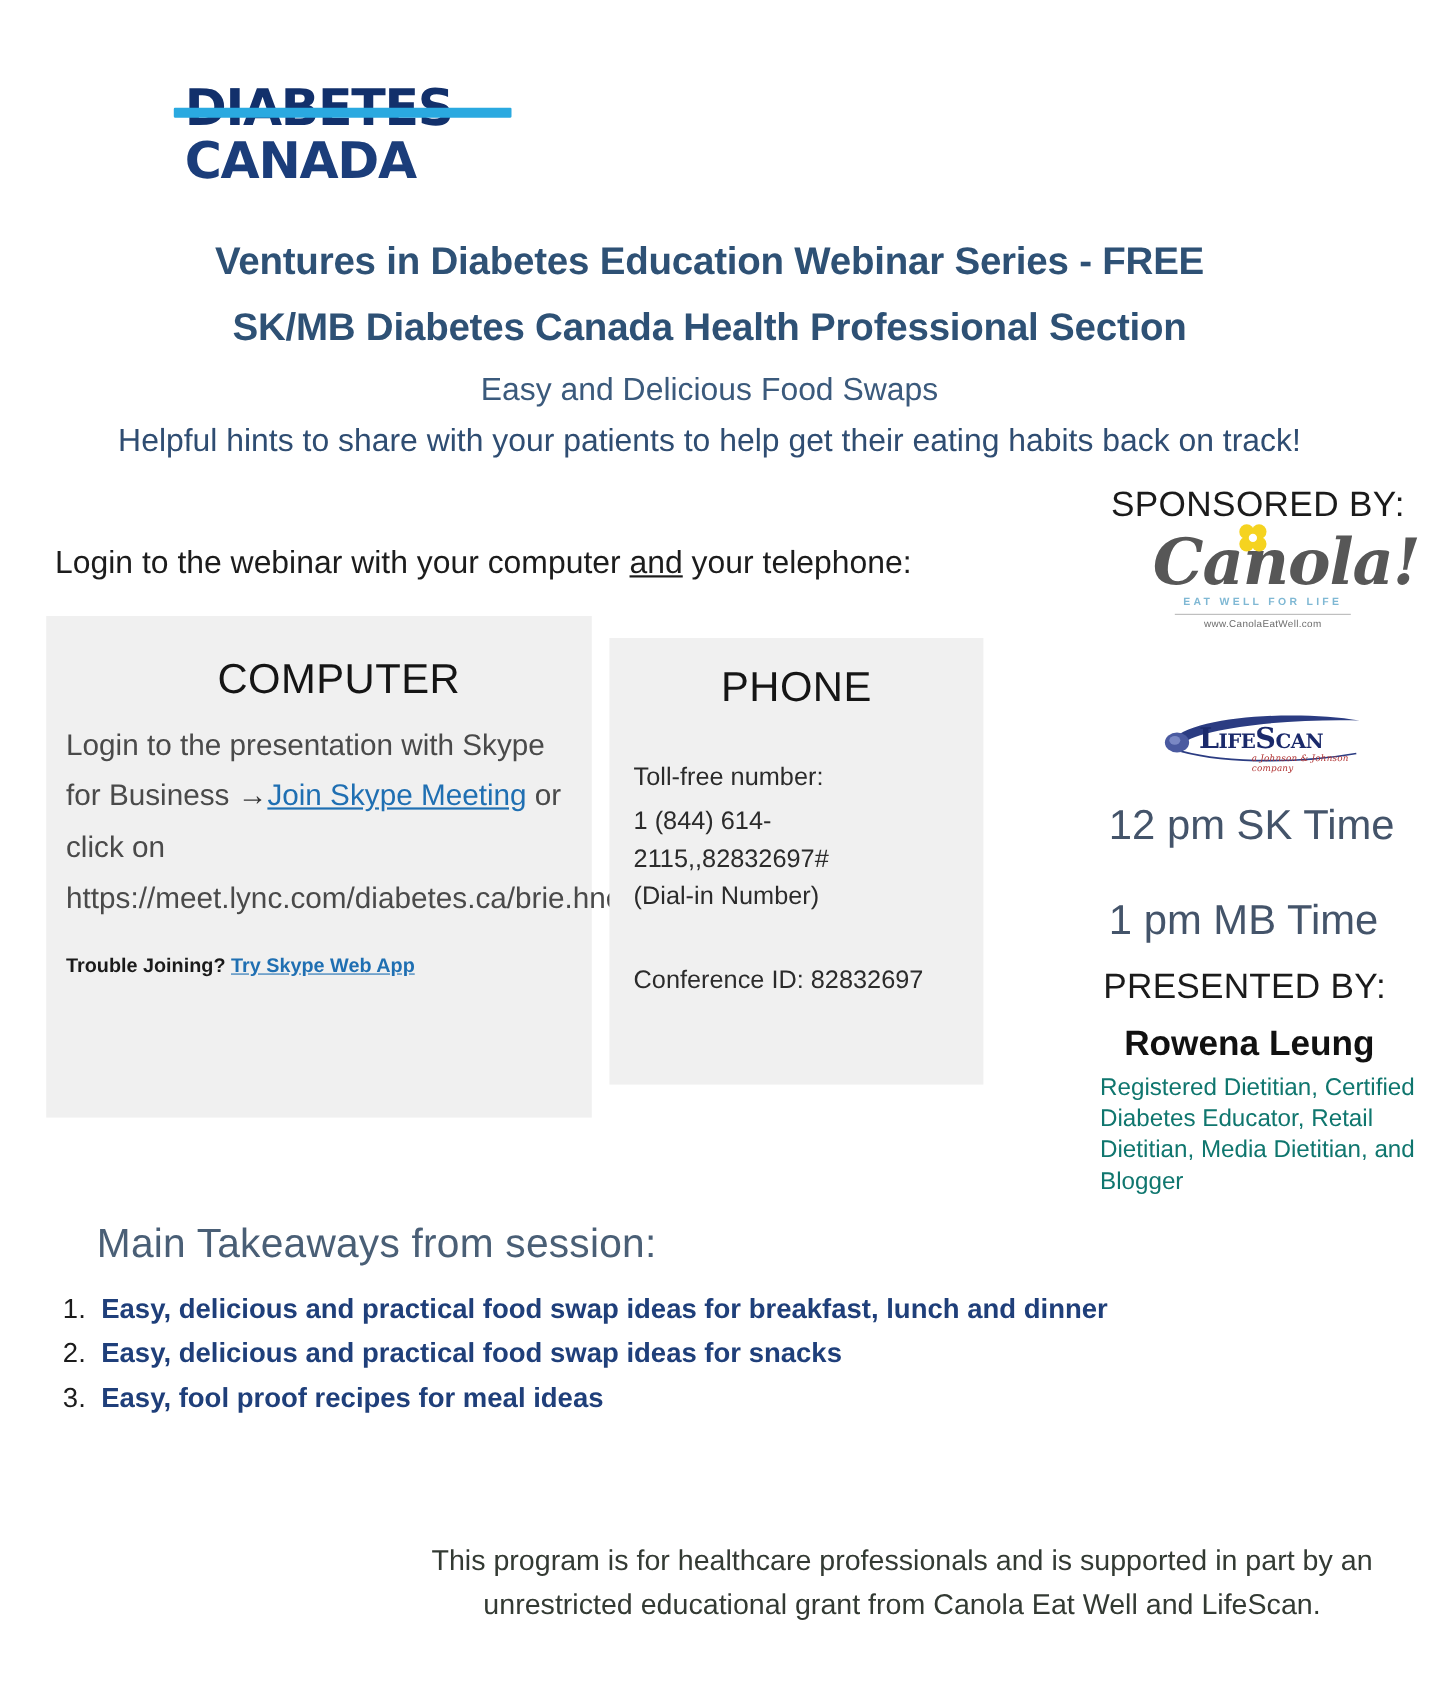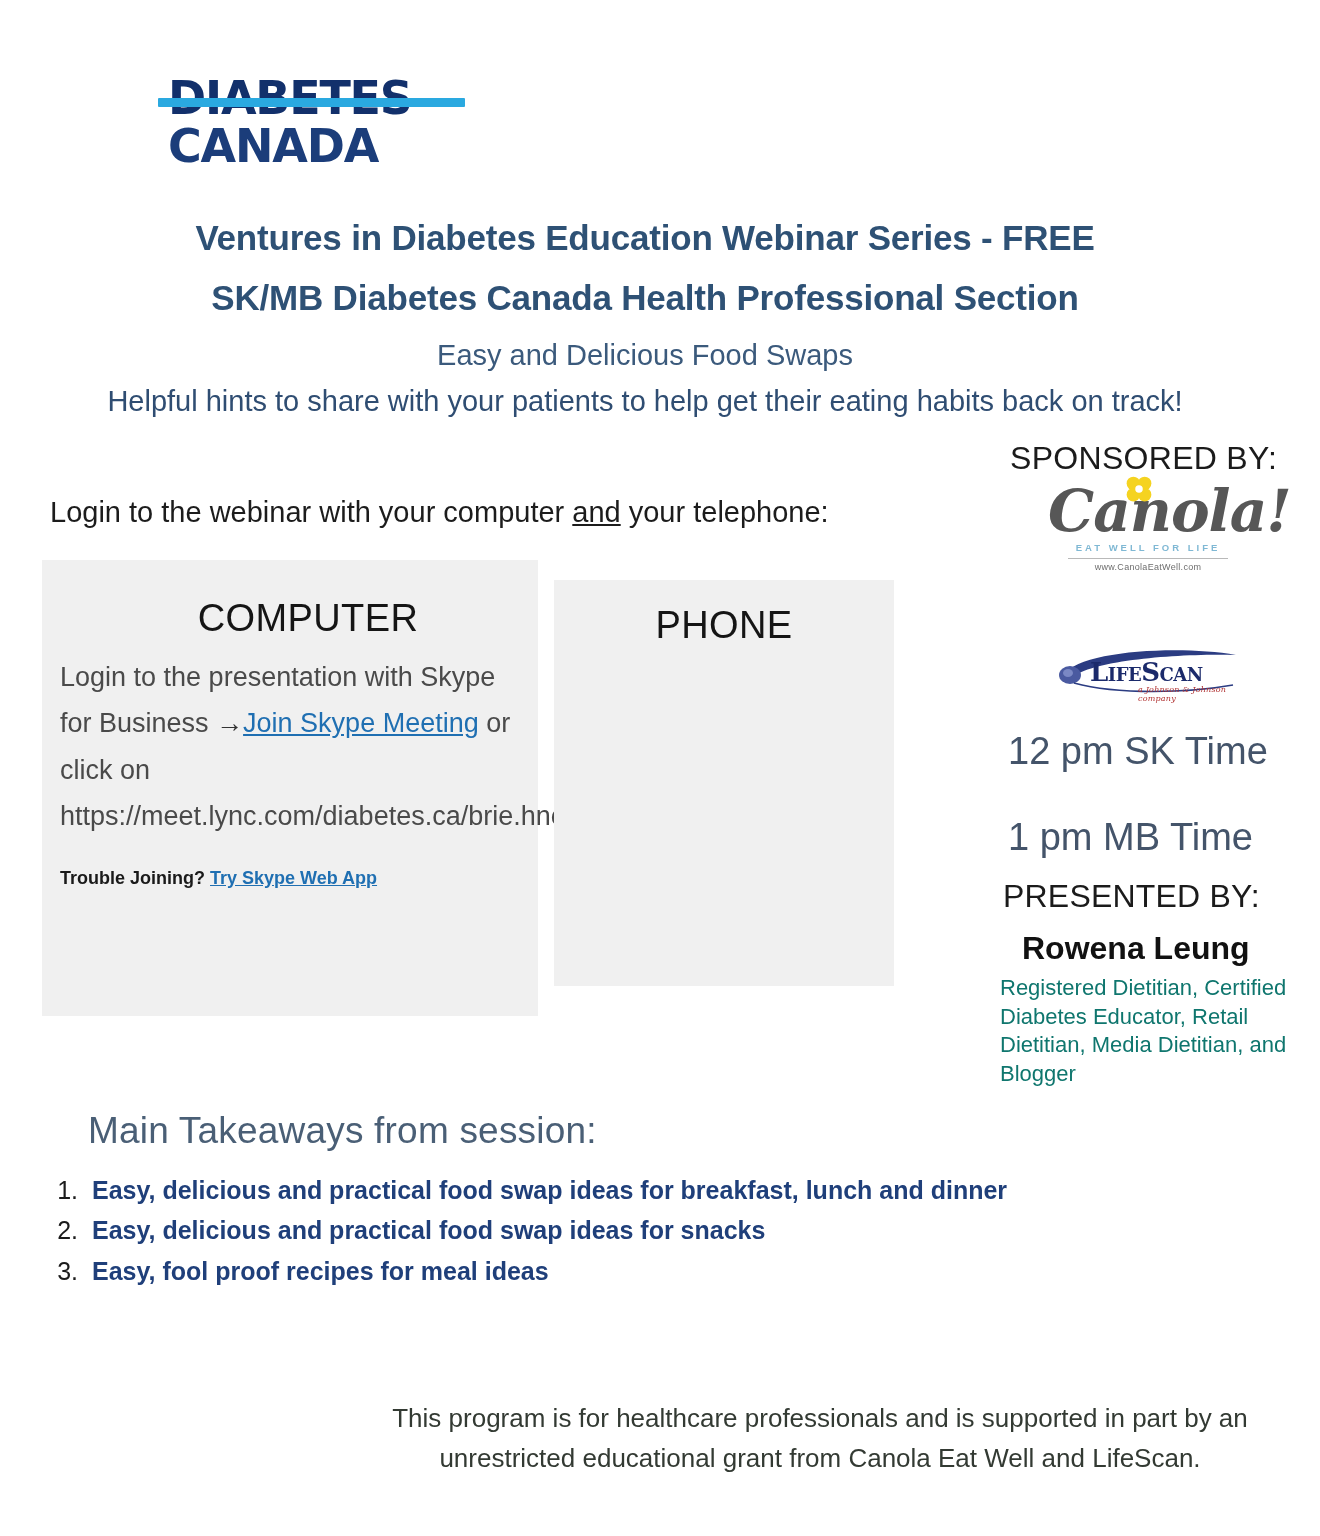--- a/index.html
+++ b/index.html
@@ -351,20 +351,27 @@
     <div class="comp-body">
       <span>Login to the presentation with Skype for Business </span><span class="arrow">→</span><a href="#">Join Skype Meeting</a><span> or click on https://meet.lync.com/diabetes.ca/brie.hnetka/94R7R8CY</span>
     </div>
     <div class="trouble">
       <span>Trouble Joining? </span><a href="#">Try Skype Web App</a>
     </div>
   </div>
 
   <div class="box box-phone">
     <div class="box-title">PHONE</div>
+    <div class="phone-body">
+      <div class="grp">Toll-free number:</div>
+      <div>1 (844) 614-2115,,82832697#</div>
+      <div>(Dial-in Number)</div>
+      <div class="phone-gap"></div>
+      <div>Conference ID: 82832697</div>
+    </div>
   </div>
 
   <div class="sponsored-by">SPONSORED BY:</div>
 
   <div class="canola">
     <div class="canola-word">
       <span>Canola!</span>
       <svg class="canola-flower" viewBox="0 0 32 32">
         <circle cx="10" cy="10" r="7.2" fill="#f5d320"></circle>
         <circle cx="22" cy="10" r="7.2" fill="#f5d320"></circle>

